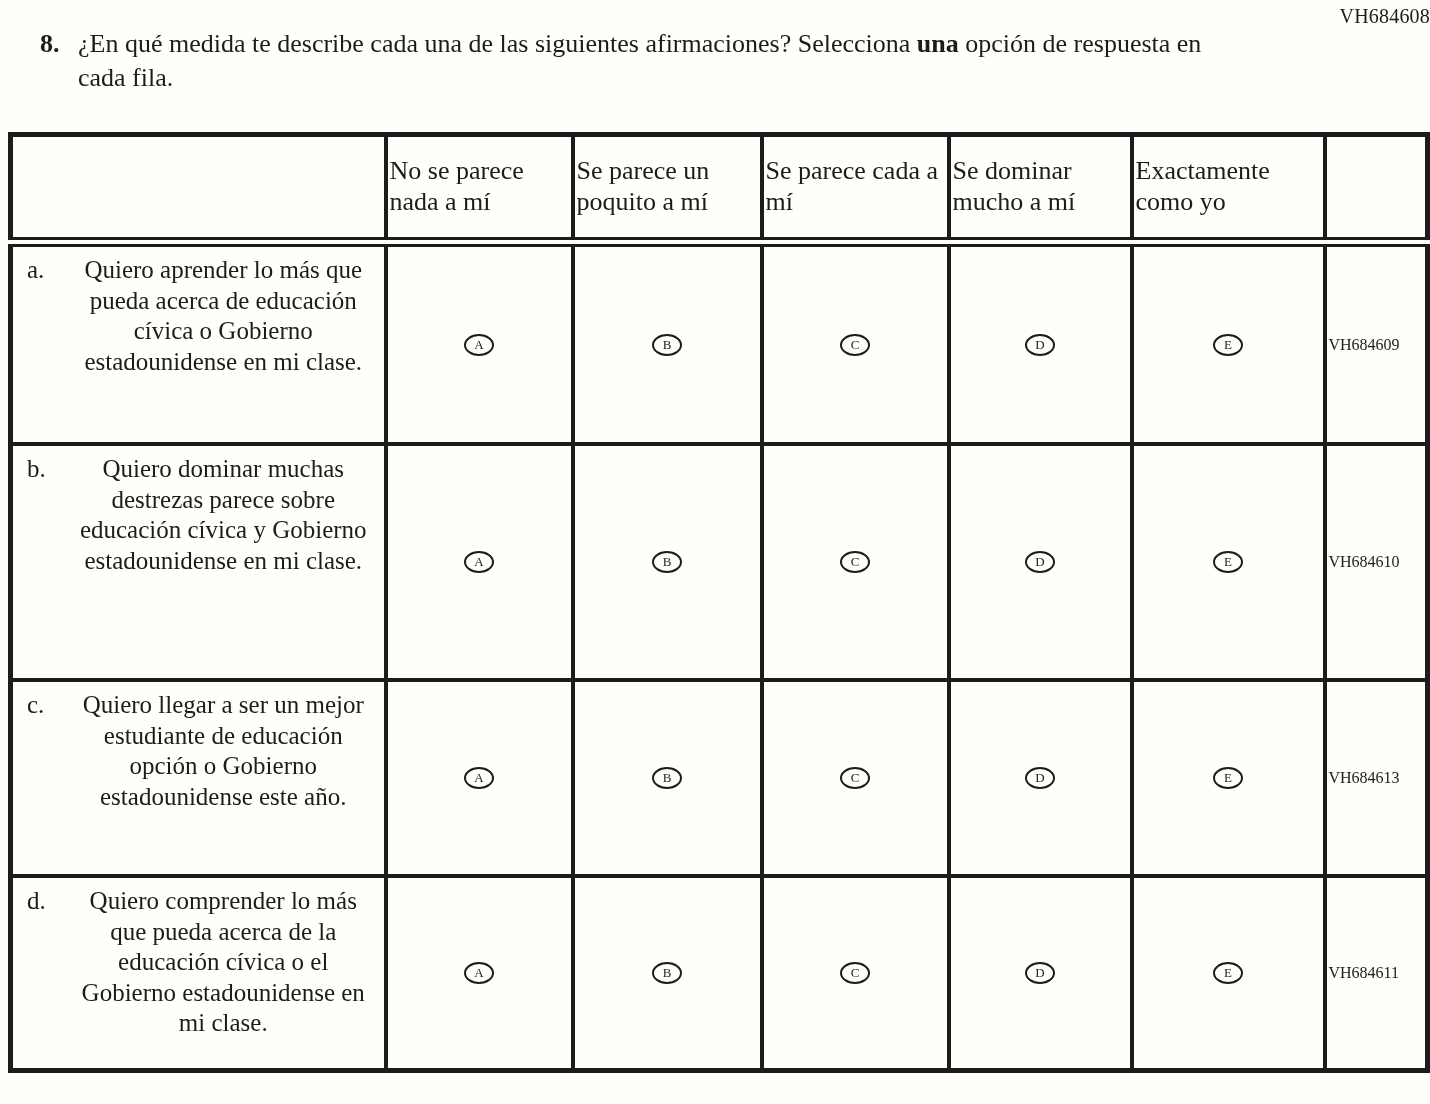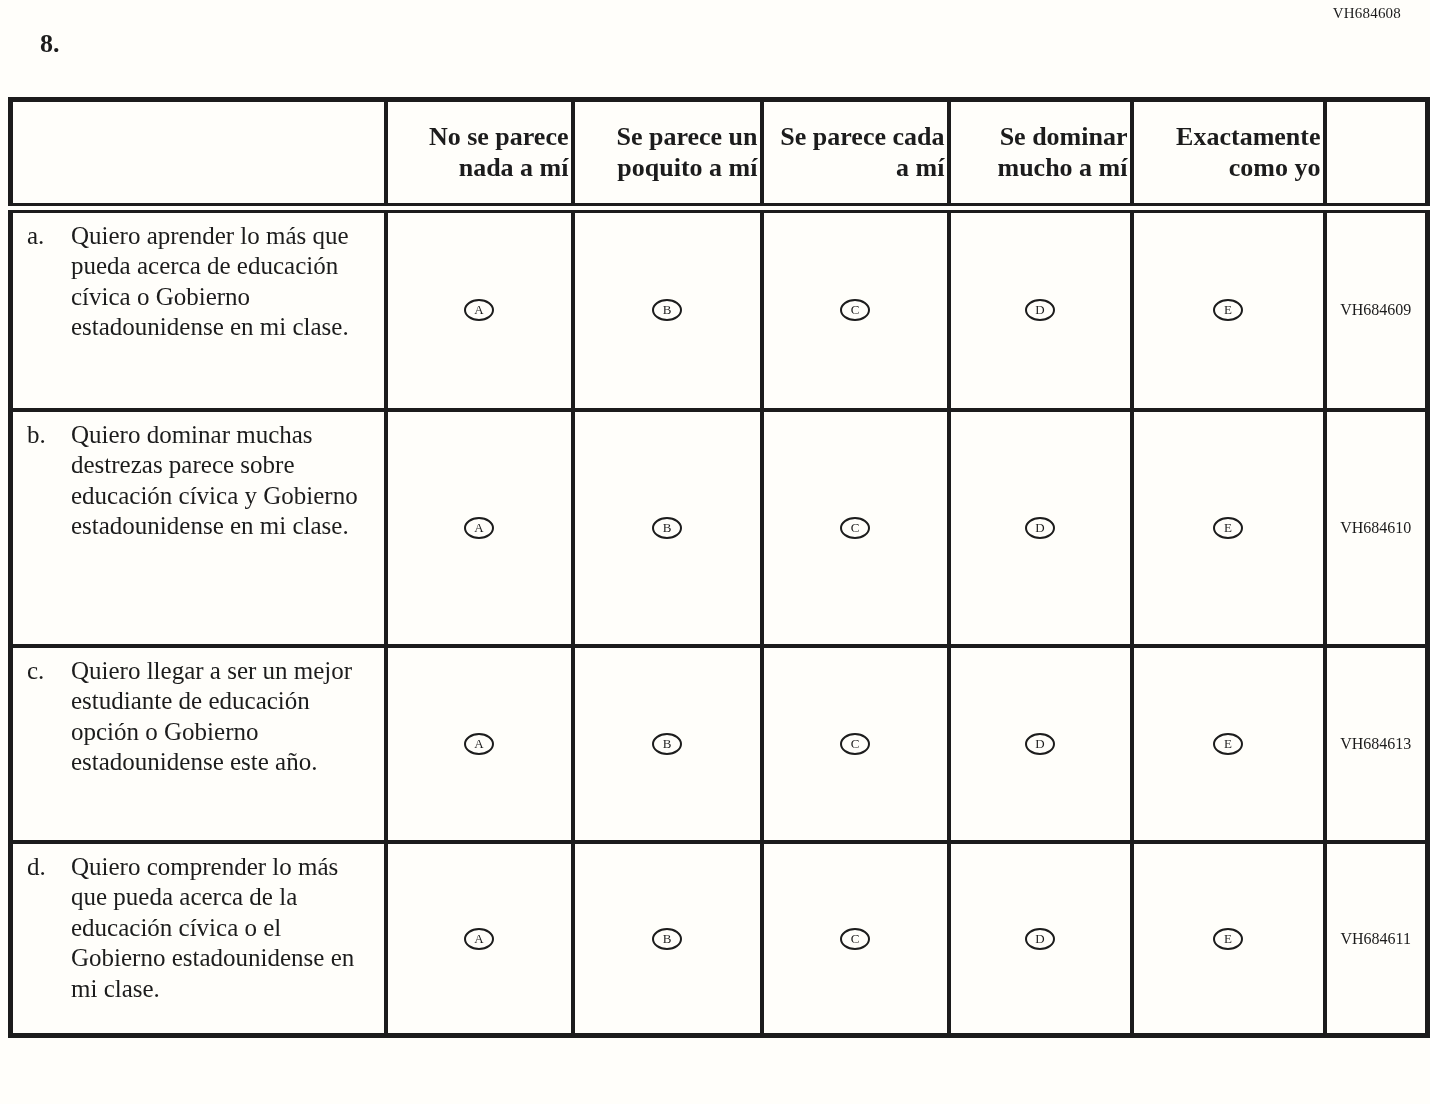--- a/index.html
+++ b/index.html
@@ -9,22 +9,22 @@
     color: #1c1c1c;
     font-family: "Liberation Serif", "DejaVu Serif", serif;
     width: 1430px;
     height: 1104px;
     position: relative;
     box-sizing: border-box;
   }
   .corner-code {
     position: absolute;
     top: 5px;
-    right: 29px;
-    font-size: 15px;
+    right: 0;
+    font-size: 20px;
     letter-spacing: 0.2px;
   }
   .question {
     display: flex;
     padding: 27px 0 0 40px;
     font-size: 26px;
     line-height: 1.32;
   }
   .qnum {
     font-weight: bold;
@@ -39,72 +39,73 @@
     margin: 36px 0 0 8px;
     border: 5px solid #1c1c1c;
   }
   table.grid th, table.grid td {
     border: 4px solid #1c1c1c;
     background: #fffefa;
   }
   table.grid thead th {
     border-bottom: 10px double #1c1c1c;
     font-size: 26px;
-    font-weight: bold;
-    text-align: right;
+    font-weight: normal;
+    text-align: left;
     vertical-align: middle;
     line-height: 1.18;
     padding: 4px 2px;
   }
   td.stub {
     vertical-align: top;
     padding: 8px 8px 8px 14px;
   }
   .stub-inner { display: flex; }
   .row-letter {
     flex: 0 0 44px;
     font-size: 25px;
     line-height: 1.22;
   }
   .row-statement {
     flex: 1;
     font-size: 25px;
     line-height: 1.22;
+    text-align: center;
   }
   td.opt {
     text-align: center;
     vertical-align: middle;
   }
   .bubble {
     display: inline-block;
     width: 26px;
     height: 18px;
     border: 2px solid #1c1c1c;
     border-radius: 50%;
     font-size: 13px;
     line-height: 18px;
     text-align: center;
     font-family: "Liberation Serif", serif;
     cursor: pointer;
     user-select: none;
   }
   td.code-cell {
-    text-align: center;
     vertical-align: middle;
     font-size: 16px;
     padding: 0 2px;
   }
 </style>
 </head>
 <body>
 
 <div class="corner-code">VH684608</div>
 
 <div class="question">
   <span class="qnum">8.</span>
+  <span class="qtext"><span>¿En qué medida te describe cada una de las siguientes afirmaciones? Selecciona </span><b>una</b><span> opción de respuesta en cada fila.</span></span>
 </div>
 
 <table class="grid">
   <colgroup>
     <col style="width:375px">
     <col style="width:187px">
     <col style="width:189px">
     <col style="width:187px">
     <col style="width:183px">
     <col style="width:193px">

